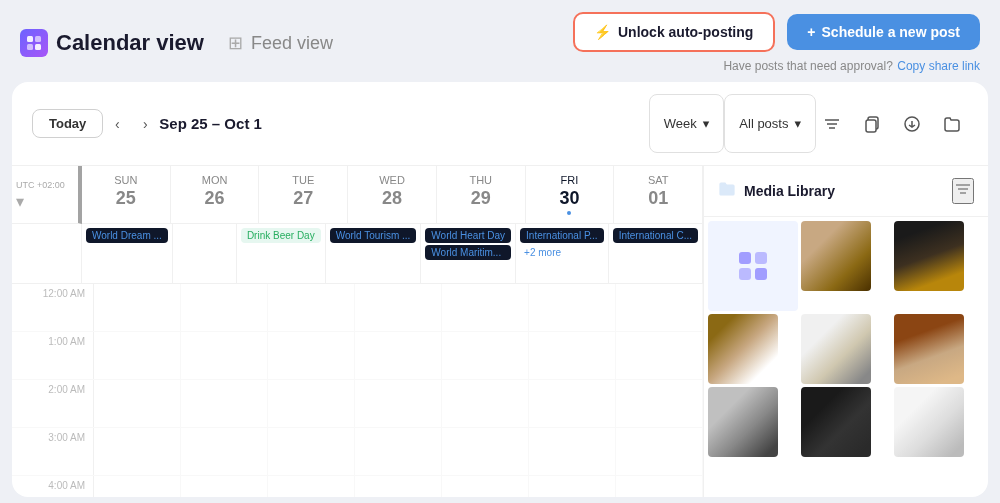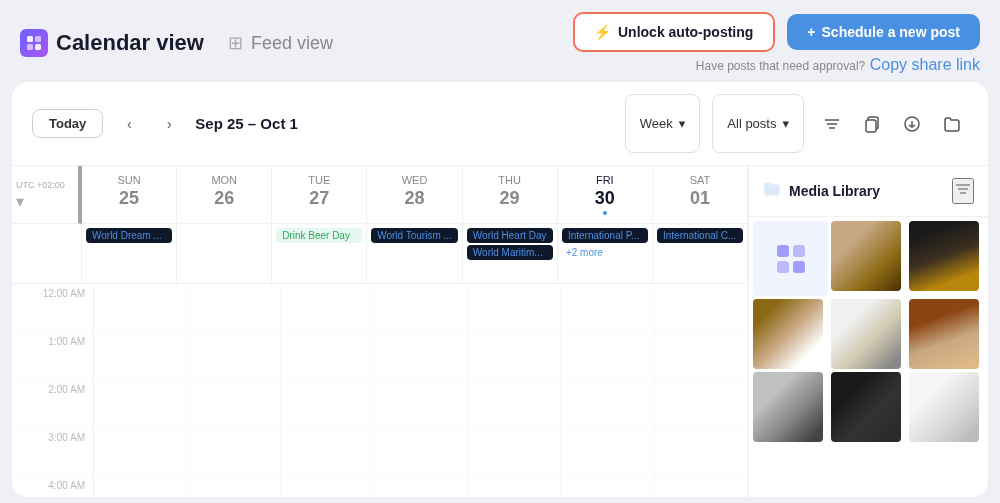--- a/index.html
+++ b/index.html
@@ -99,39 +99,38 @@
       font-weight: 600;
       cursor: pointer;
     }
     .approval-text {
       font-size: 12px;
       color: #888;
     }
     .approval-link {
       color: #4a90e2;
       text-decoration: none;
-      font-size: 16px;
+      font-size: 12px;
     }
 
     
     .main-container {
       background: white;
       margin: 0 12px 12px 12px;
       border-radius: 16px;
       overflow: hidden;
       height: calc(503px - 88px);
       display: flex;
       flex-direction: column;
     }
 
     
     .toolbar {
       display: flex;
       align-items: center;
-      gap: 12px;
       padding: 12px 20px;
       border-bottom: 1px solid #f0f0f0;
     }
     .today-btn {
       padding: 6px 16px;
       border: 1.5px solid #d0d0d0;
       border-radius: 8px;
       background: white;
       font-size: 13px;
       font-weight: 600;
@@ -307,21 +306,21 @@
       color: #bbb;
       text-align: right;
     }
     .time-cell {
       flex: 1;
       border-right: 1px solid #f8f8f8;
     }
 
     
     .media-sidebar {
-      width: 240px;
+      width: 285px;
       border-left: 1px solid #f0f0f0;
       display: flex;
       flex-direction: column;
     }
     .media-header {
       display: flex;
       align-items: center;
       justify-content: space-between;
       padding: 12px 14px;
       border-bottom: 1px solid #f0f0f0;

